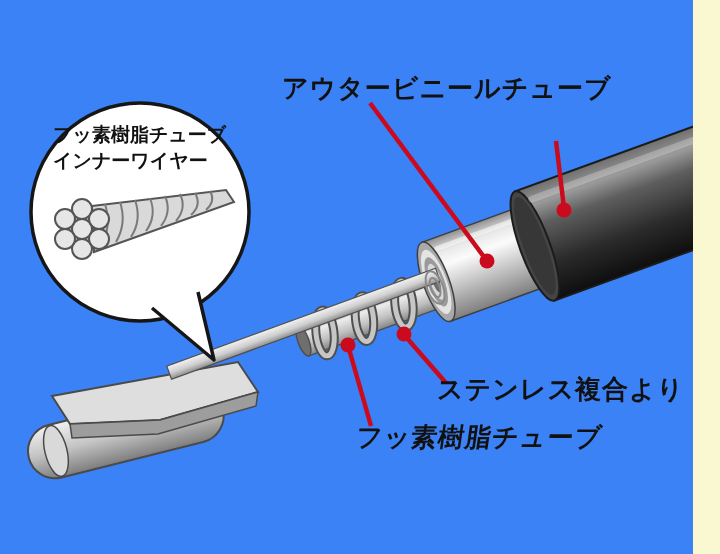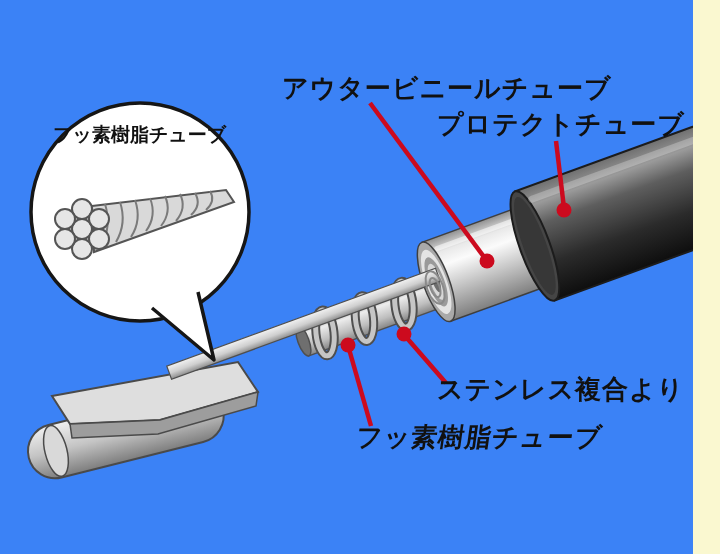--- a/index.html
+++ b/index.html
@@ -135,19 +135,19 @@
     </g>
     <g fill="#cc0a1e">
       <circle cx="487" cy="261" r="7.5"></circle>
       <circle cx="564" cy="210" r="7.5"></circle>
       <circle cx="404" cy="334" r="7.5"></circle>
       <circle cx="348" cy="345" r="7.5"></circle>
     </g>
   </svg>
 
   <div class="label" style="left:282px;top:74px;">アウタービニールチューブ</div>
-  <div class="label" style="left:437px;top:110px;">プロテクトチューブ</div>
   <div class="label" style="left:437px;top:375px;">ステンレス複合より</div>
   <div class="label label--oblique" style="left:356px;top:423px;">フッ素樹脂チューブ</div>
 
   <div class="callout-text" style="left:53px;top:124px;">フッ素樹脂チューブ</div>
+  <div class="callout-text" style="left:53px;top:150px;">インナーワイヤー</div>
 
 </div>
 
 </body></html>

